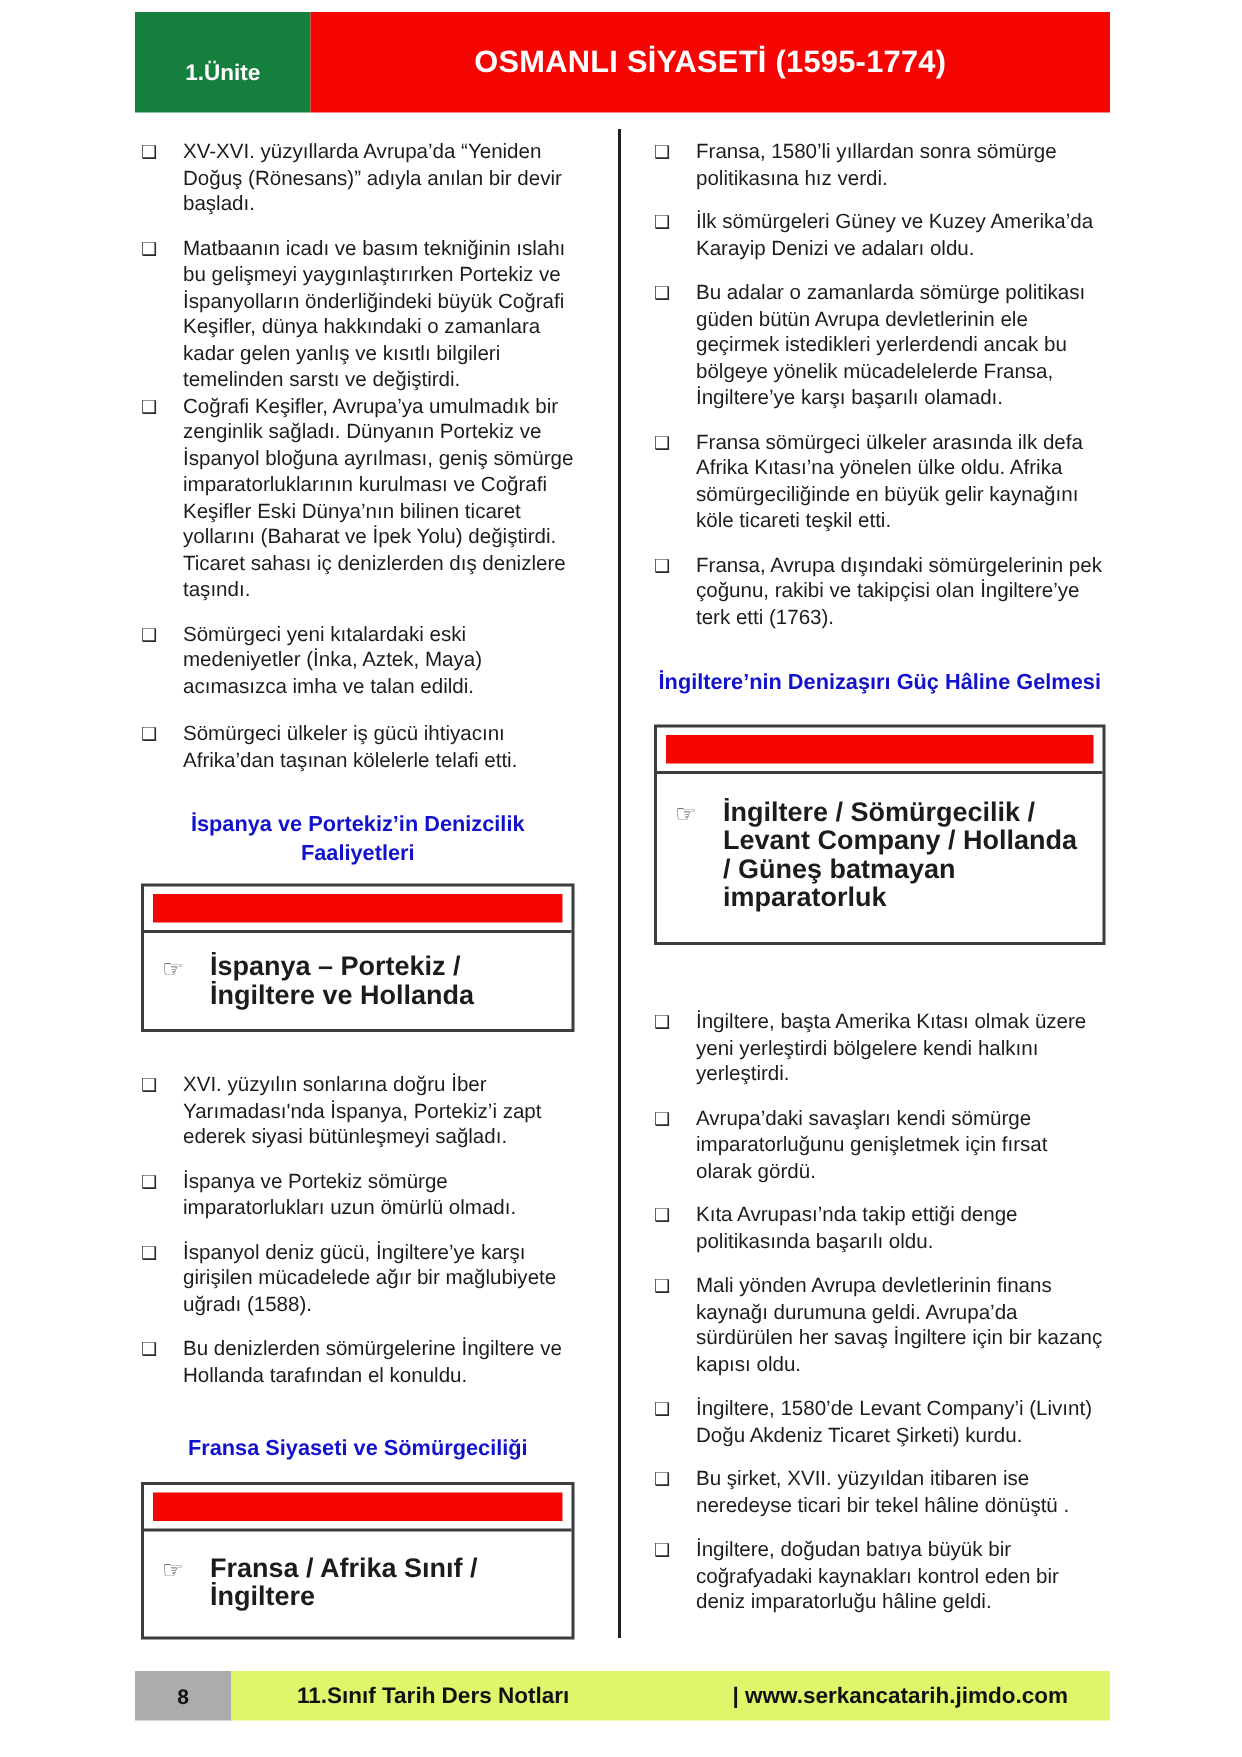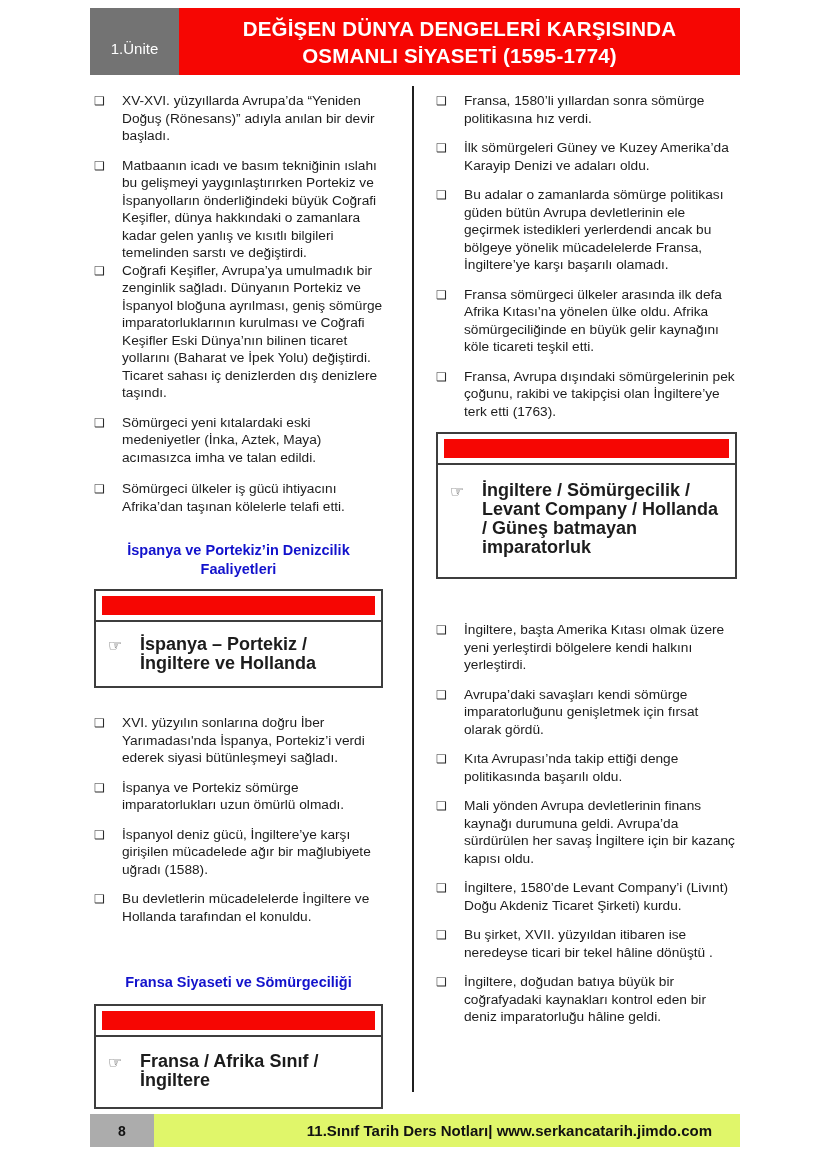--- a/index.html
+++ b/index.html
@@ -14,24 +14,24 @@
   }
 
   
   .page-header {
     position: absolute;
     left: 90px; top: 8px;
     width: 650px; height: 67px;
     display: flex;
   }
   .unit-box {
-    width: 89px;
-    background: #737373;
+    width: 117px;
+    background: #15803d;
     color: #ffffff;
-    font-weight: normal;
+    font-weight: bold;
     font-size: 15px;
     display: flex;
     align-items: center;
     justify-content: center;
     padding-top: 14px;
   }
   .banner {
     flex: 1;
     background: #f60603;
     color: #ffffff;
@@ -75,21 +75,21 @@
   .bt { flex: 1; }
 
   .sec-heading {
     color: #1212cc;
     font-weight: bold;
     font-size: 14.5px;
     line-height: 19px;
     text-align: center;
   }
   .h-l1 { margin-top: 26px; margin-bottom: 10px; }
-  .h-l2 { margin-top: 48px; margin-bottom: 12px; }
+  .h-l2 { margin-top: 32px; margin-bottom: 12px; }
   .h-r1 { margin-top: 26px; margin-bottom: 18px; }
 
   .note-box {
     border: 2px solid #3d3d3d;
     background: #ffffff;
   }
   .red-bar-cell {
     padding: 5px 6px;
     border-bottom: 2px solid #3d3d3d;
   }
@@ -128,34 +128,33 @@
     font-size: 14px;
     display: flex;
     align-items: center;
     justify-content: center;
   }
   .footer-bar {
     flex: 1;
     background: #e0f66a;
     display: flex;
     align-items: center;
-    justify-content: flex-end;
+    justify-content: space-between;
     padding: 0 28px 0 44px;
     font-weight: bold;
     font-size: 15px;
     color: #111111;
   }
 </style>
 </head>
 <body>
 
 <div class="page-header">
   <div class="unit-box">1.Ünite</div>
   <div class="banner">
-    <span>DEĞİŞEN DÜNYA DENGELERİ KARŞISINDA</span>
     <span>OSMANLI SİYASETİ (1595-1774)</span>
   </div>
 </div>
 
 <div class="divider"></div>
 
 <div class="col col-left">
 
   <ul class="bullets">
     <li class="bullet">
@@ -189,33 +188,33 @@
     <div class="note-text-cell">
       <span class="pointer">☞</span>
       <span class="note-text">İspanya – Portekiz /
 İngiltere ve Hollanda</span>
     </div>
   </div>
 
   <ul class="bullets mt-list2-left">
     <li class="bullet">
       <span class="bl">❑</span>
-      <span class="bt">XVI. yüzyılın sonlarına doğru İber Yarımadası'nda İspanya, Portekiz’i verdi ederek siyasi bütünleşmeyi sağladı.</span>
+      <span class="bt">XVI. yüzyılın sonlarına doğru İber Yarımadası'nda İspanya, Portekiz’i zapt ederek siyasi bütünleşmeyi sağladı.</span>
     </li>
     <li class="bullet">
       <span class="bl">❑</span>
       <span class="bt">İspanya ve Portekiz sömürge imparatorlukları uzun ömürlü olmadı.</span>
     </li>
     <li class="bullet">
       <span class="bl">❑</span>
       <span class="bt">İspanyol deniz gücü, İngiltere’ye karşı girişilen mücadelede ağır bir mağlubiyete uğradı (1588).</span>
     </li>
     <li class="bullet">
       <span class="bl">❑</span>
-      <span class="bt">Bu devletlerin mücadelelerde İngiltere ve Hollanda tarafından el konuldu.</span>
+      <span class="bt">Bu denizlerden sömürgelerine İngiltere ve Hollanda tarafından el konuldu.</span>
     </li>
   </ul>
 
   <div class="sec-heading h-l2">Fransa Siyaseti ve Sömürgeciliği</div>
 
   <div class="note-box">
     <div class="red-bar-cell">
       <div class="red-bar"></div>
     </div>
     <div class="note-text-cell" style="padding-top:15px;padding-bottom:17px;">
@@ -244,20 +243,21 @@
     <li class="bullet">
       <span class="bl">❑</span>
       <span class="bt">Fransa sömürgeci ülkeler arasında ilk defa Afrika Kıtası’na yönelen ülke oldu. Afrika sömürgeciliğinde en büyük gelir kaynağını köle ticareti teşkil etti.</span>
     </li>
     <li class="bullet">
       <span class="bl">❑</span>
       <span class="bt">Fransa, Avrupa dışındaki sömürgelerinin pek çoğunu, rakibi ve takipçisi olan İngiltere’ye terk etti (1763).</span>
     </li>
   </ul>
 
+  <div class="sec-heading h-r1">İngiltere’nin Denizaşırı Güç Hâline Gelmesi</div>
 
   <div class="note-box">
     <div class="red-bar-cell">
       <div class="red-bar"></div>
     </div>
     <div class="note-text-cell" style="padding-top:16px;padding-bottom:20px;">
       <span class="pointer">☞</span>
       <span class="note-text">İngiltere / Sömürgecilik / Levant Company / Hollanda / Güneş batmayan imparatorluk</span>
     </div>
   </div>

